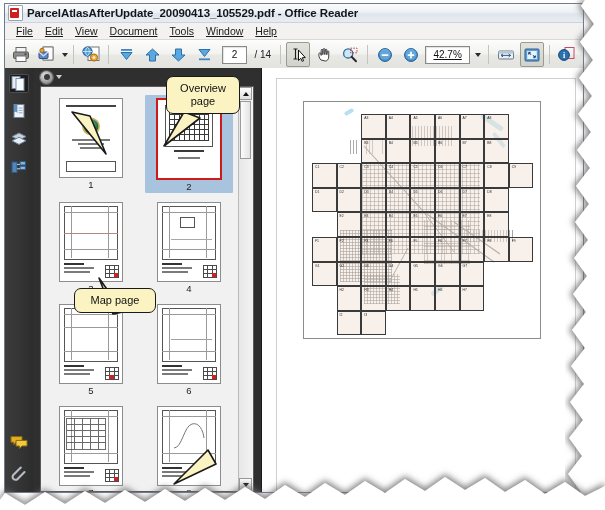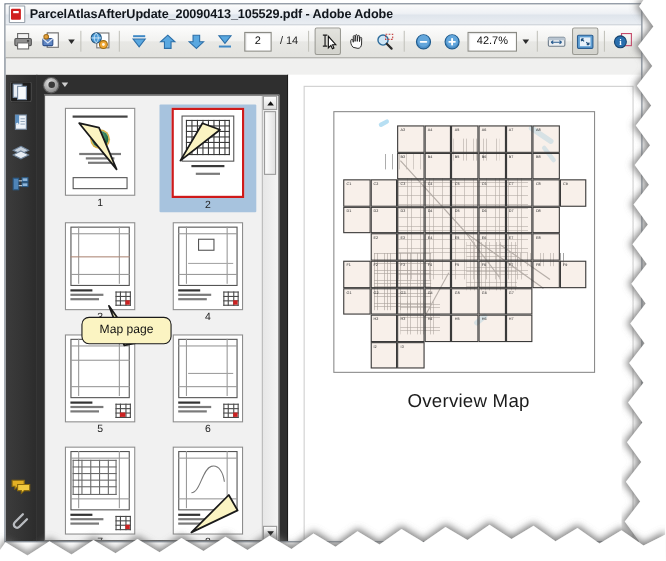--- a/index.html
+++ b/index.html
@@ -78,20 +78,21 @@
     width:26px;height:16px;background:#fff;border:1px solid #8a8a84;
     font-size:10px;text-align:center;line-height:16px;color:#111;margin-left:3px;
     box-shadow:inset 1px 1px 1px rgba(0,0,0,.12);
   }
   .pagetot{font-size:10px;color:#222;margin:0 4px 0 5px;white-space:nowrap;}
 
   .zoombox{
     width:46px;height:16px;background:#fff;border:1px solid #8a8a84;
     font-size:10px;text-align:center;line-height:16px;color:#111;
     box-shadow:inset 1px 1px 1px rgba(0,0,0,.12);
+    text-decoration:underline;
   }
   .zoomcaret{
     width:12px;height:16px;display:flex;align-items:center;justify-content:center;
   }
 
   
   .workarea{position:absolute;left:0;top:64px;right:0;bottom:0;background:#fff;}
 
   
   .navrail{
@@ -248,23 +249,32 @@
 </style>
 </head>
 <body>
 
 <div class="screen">
 
   <div class="window">
 
     <div class="titlebar">
       <div class="pdf-icon"></div>
-      <div class="title-text">ParcelAtlasAfterUpdate_20090413_105529.pdf - Adobe Adobe</div>
+      <div class="title-text">ParcelAtlasAfterUpdate_20090413_105529.pdf - Office Reader</div>
     </div>
 
+    <div class="menubar">
+      <div class="menuitem"><u>File</u></div>
+      <div class="menuitem"><u>Edit</u></div>
+      <div class="menuitem"><u>View</u></div>
+      <div class="menuitem"><u>Document</u></div>
+      <div class="menuitem"><u>Tools</u></div>
+      <div class="menuitem"><u>Window</u></div>
+      <div class="menuitem"><u>Help</u></div>
+    </div>
 
     <div class="toolbar">
 
       <div class="tb">
         <svg width="18" height="17" viewBox="0 0 18 17">
           <rect x="4" y="1.5" width="10" height="5" fill="#f4f4f4" stroke="#6a6a6a"></rect>
           <rect x="1.5" y="6" width="15" height="6.5" rx="1.2" fill="#8e8e8e" stroke="#555"></rect>
           <rect x="4" y="10" width="10" height="5.5" fill="#fff" stroke="#6a6a6a"></rect>
           <rect x="12.5" y="7.5" width="2" height="1.4" fill="#3f3f3f"></rect>
         </svg>
@@ -759,40 +769,40 @@
                   <div class="gridcell" style="left: 81.8px; top: 184.2px; width: 24.6px; height: 24.6px;">H4</div>
                   <div class="gridcell" style="left: 106.4px; top: 184.2px; width: 24.6px; height: 24.6px;">H5</div>
                   <div class="gridcell" style="left: 131px; top: 184.2px; width: 24.6px; height: 24.6px;">H6</div>
                   <div class="gridcell" style="left: 155.6px; top: 184.2px; width: 24.6px; height: 24.6px;">H7</div>
                   <div class="gridcell" style="left: 32.6px; top: 208.8px; width: 24.6px; height: 24.6px;">I2</div>
                   <div class="gridcell" style="left: 57.2px; top: 208.8px; width: 24.6px; height: 24.6px;">I3</div>
                 </div>
             </div>
           </div>
 
-          <div class="maptitle">Overview Map</div>
 
 
         </div>
       </div>
 
     </div>
   </div>
 
   <div class="tail" style="left:70px;top:110px;">
     <svg width="60" height="52">
         <path d="M2 2 L36 44 L20 6 Z" fill="#fbf4c2" stroke="#1a1a1a" stroke-width="1.6" stroke-linejoin="round"></path>
       </svg>
   </div>
 
   <div class="tail" style="left:162px;top:110px;">
     <svg width="60" height="44">
         <path d="M22 2 L2 36 L38 8 Z" fill="#fbf4c2" stroke="#1a1a1a" stroke-width="1.6" stroke-linejoin="round"></path>
       </svg>
   </div>
+  <div class="callout" style="left:166px;top:76px;width:74px;"><span>Overview page</span></div>
 
   <div class="tail" style="left:93px;top:274px;">
     <svg width="50" height="42">
         <path d="M20 40 L6 4 L30 38 Z" fill="#fbf4c2" stroke="#1a1a1a" stroke-width="1.6" stroke-linejoin="round"></path>
       </svg>
   </div>
   <div class="callout" style="left:74px;top:288px;width:82px;">Map page</div>
 
   <div class="tail" style="left:172px;top:448px;">
     <svg width="54" height="44">

